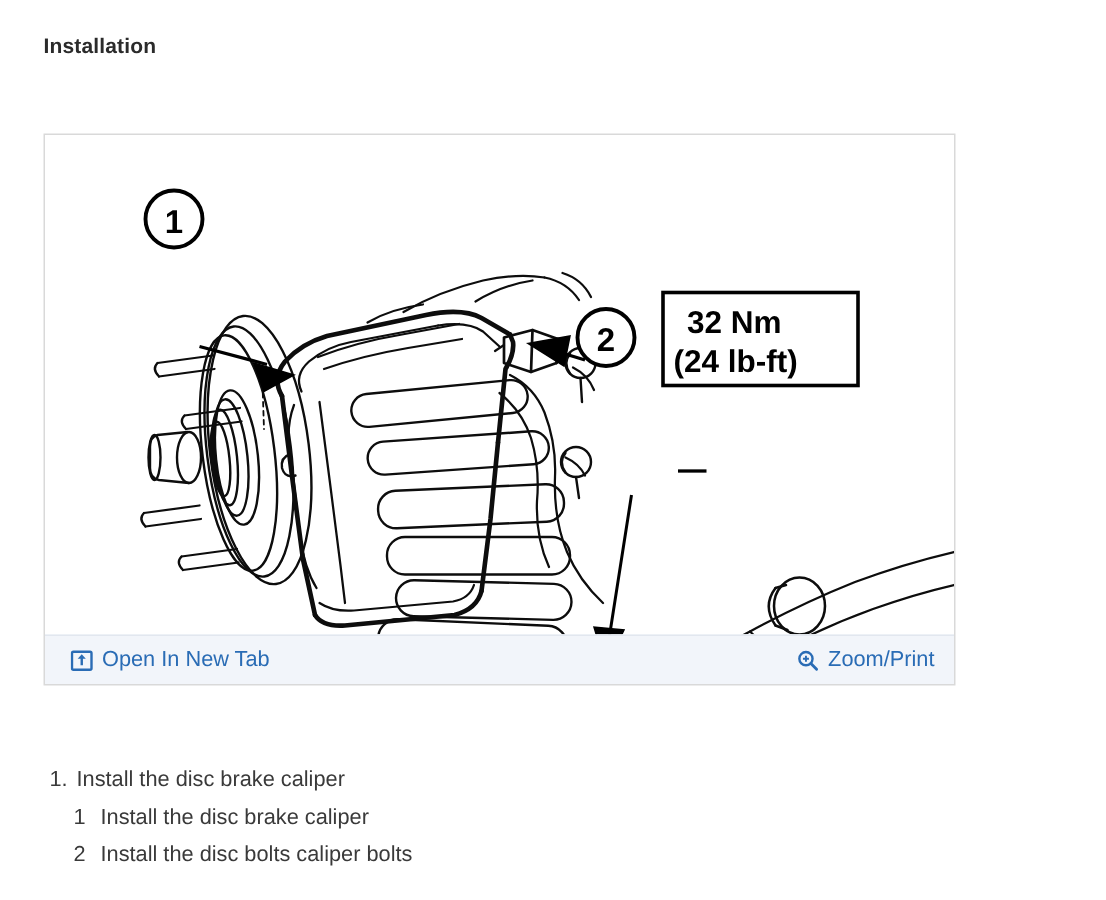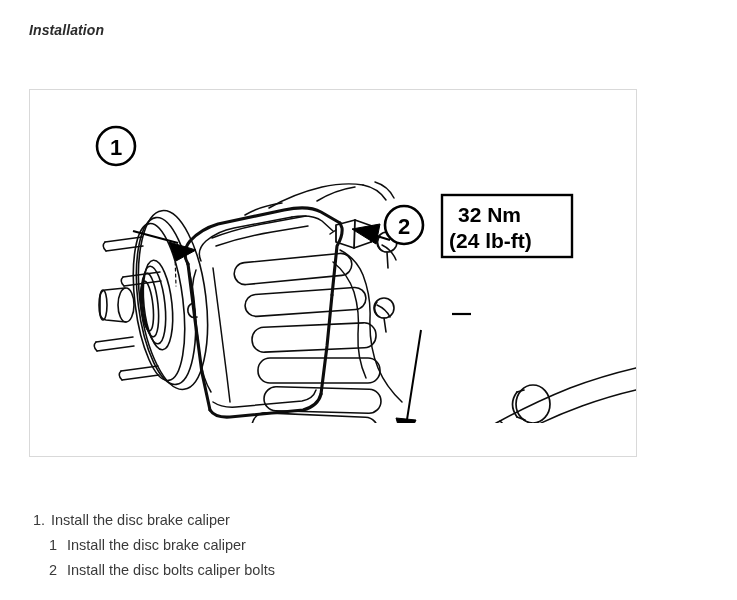--- a/index.html
+++ b/index.html
@@ -19,21 +19,20 @@
   
   #page-title {
     position: absolute;
     left: 29px;
     top: 21px;
     font-size: 14px;
     font-weight: bold;
     color: #2b2b2b;
     letter-spacing: 0.1px;
     line-height: 18px;
-    font-style: italic;
   }
 
   
   #figure-panel {
     position: absolute;
     left: 29px;
     top: 89px;
     width: 608px;
     height: 368px;
     border: 1px solid #d9d9d9;
@@ -308,20 +307,44 @@
       </g>
 
       <g>
         <rect x="412" y="105" width="130" height="62" fill="#ffffff" stroke="#000000" stroke-width="2.4"></rect>
         <text id="svg-torque-metric" x="428" y="132" font-family="'Liberation Sans', sans-serif" font-size="21" font-weight="bold" fill="#000000">32 Nm</text>
         <text id="svg-torque-imperial" x="419" y="158" font-family="'Liberation Sans', sans-serif" font-size="21" font-weight="bold" fill="#000000">(24 lb-ft)</text>
       </g>
     </svg>
   </div>
 
+  <div id="figure-toolbar">
+
+    <a id="open-new-tab-link" class="toolbar-link">
+      <span class="tb-icon">
+        <svg width="15" height="15" viewBox="0 0 15 15" xmlns="http://www.w3.org/2000/svg">
+          <rect x="1" y="1.5" width="13" height="12" rx="1" fill="none" stroke="#2a6cb5" stroke-width="1.6"></rect>
+          <path d="M7.5 10.5 L7.5 4.6" stroke="#2a6cb5" stroke-width="1.6" fill="none"></path>
+          <polygon points="7.5,3.1 10.2,6.2 4.8,6.2" fill="#2a6cb5"></polygon>
+        </svg>
+      </span>
+      <span>Open In New Tab</span>
+    </a>
+
+    <a id="zoom-print-link" class="toolbar-link">
+      <span class="tb-icon">
+        <svg width="15" height="15" viewBox="0 0 15 15" xmlns="http://www.w3.org/2000/svg">
+          <circle cx="6.3" cy="6.1" r="4.4" fill="none" stroke="#2a6cb5" stroke-width="1.6"></circle>
+          <path d="M6.3 4.1 L6.3 8.1 M4.3 6.1 L8.3 6.1" stroke="#2a6cb5" stroke-width="1.3" fill="none"></path>
+          <path d="M9.6 9.4 L13.4 13.2" stroke="#2a6cb5" stroke-width="1.9" fill="none" stroke-linecap="round"></path>
+        </svg>
+      </span>
+      <span>Zoom/Print</span>
+    </a>
+  </div>
 </div>
 
 <div id="steps-list">
 
   <div class="step-row level-1">
     <span class="step-num">1.</span>
     <span class="step-text">Install the disc brake caliper</span>
   </div>
 
   <div class="step-row level-2">

